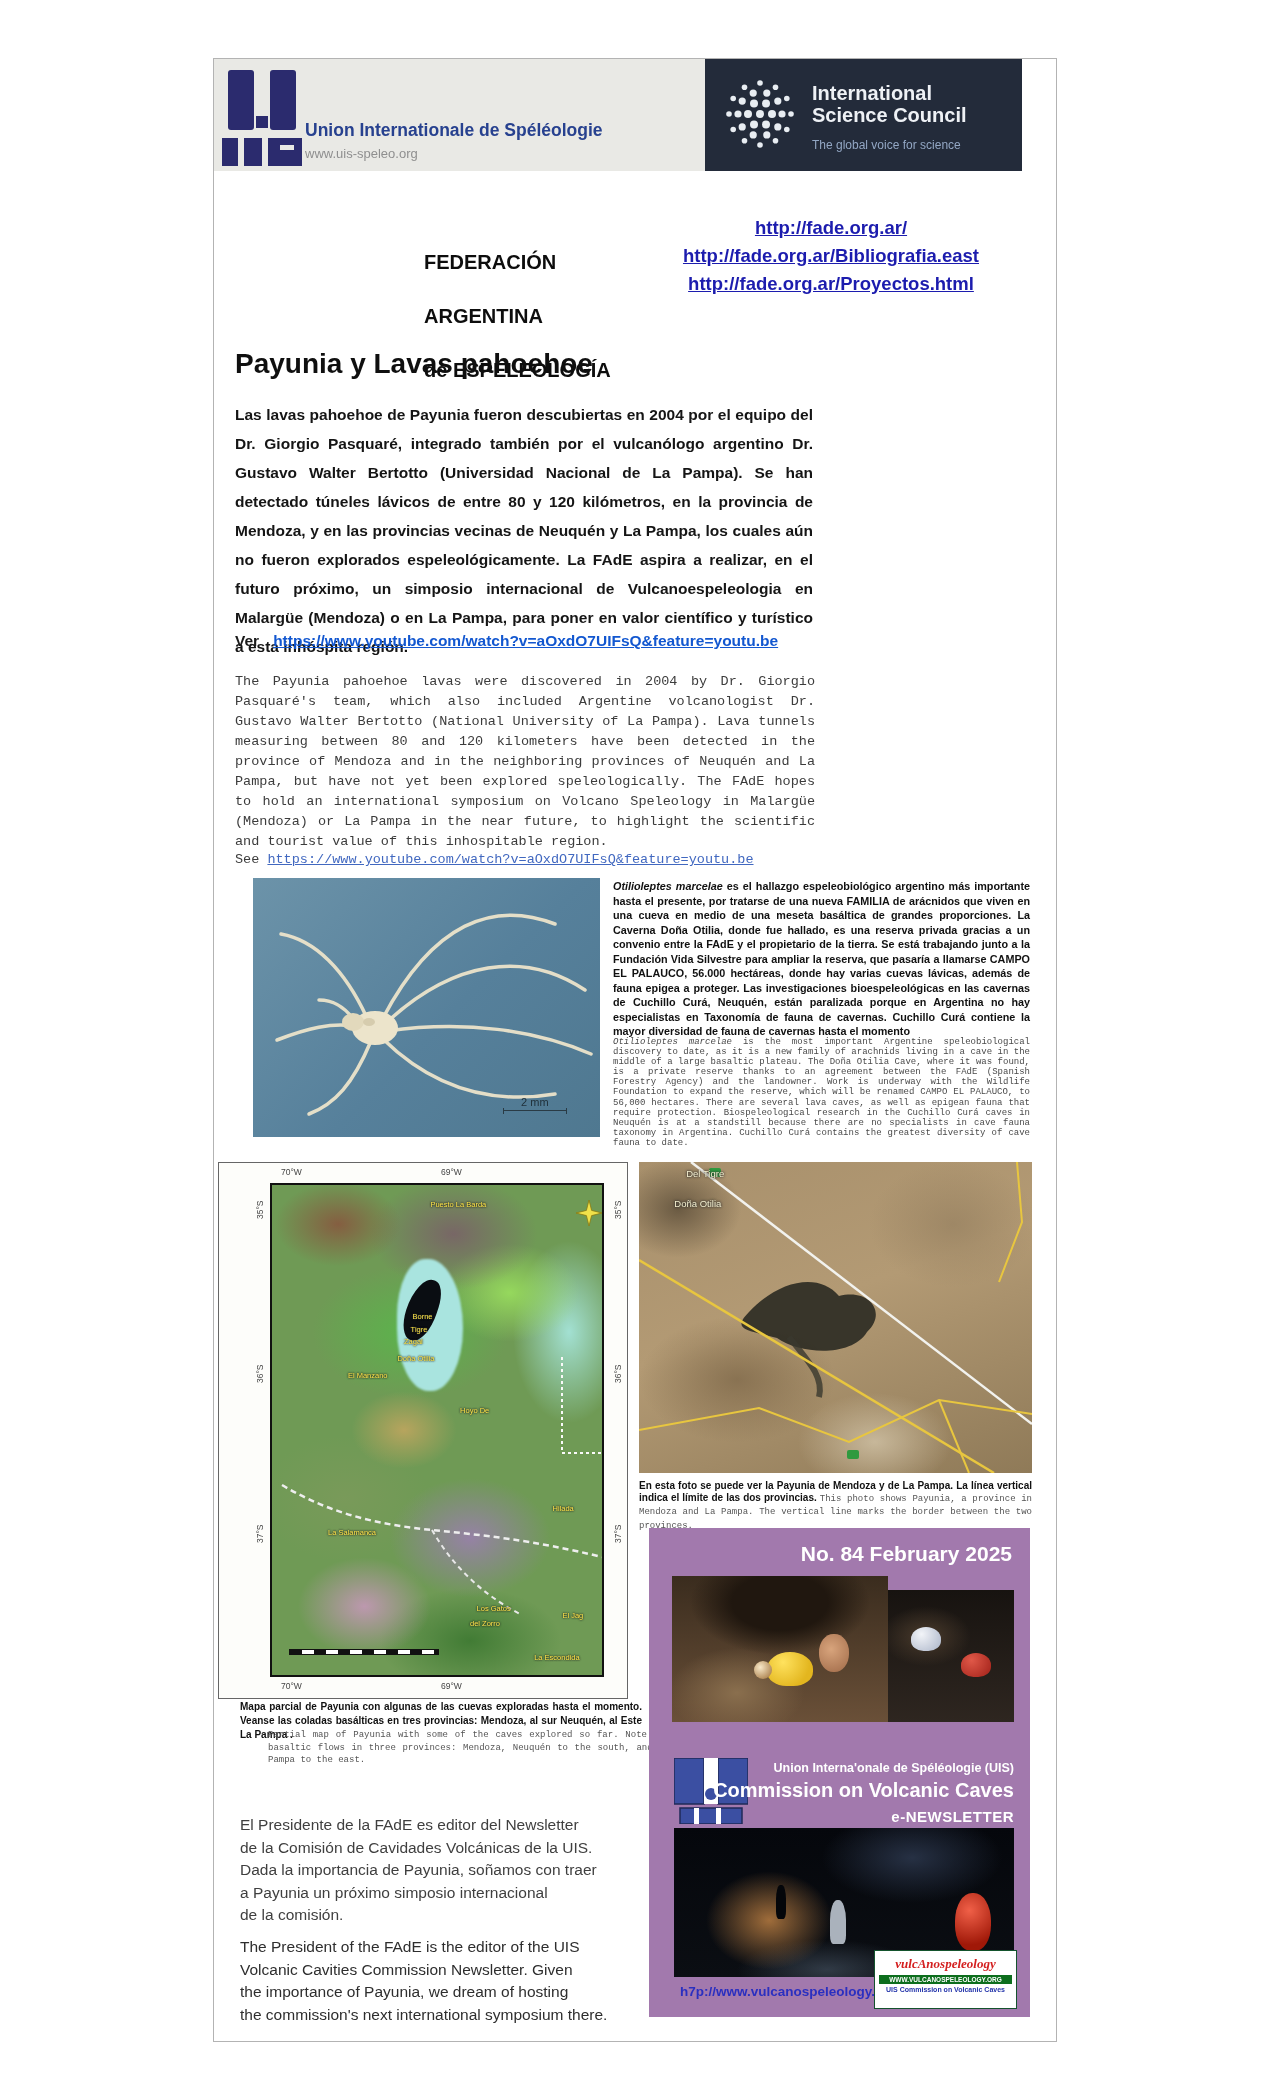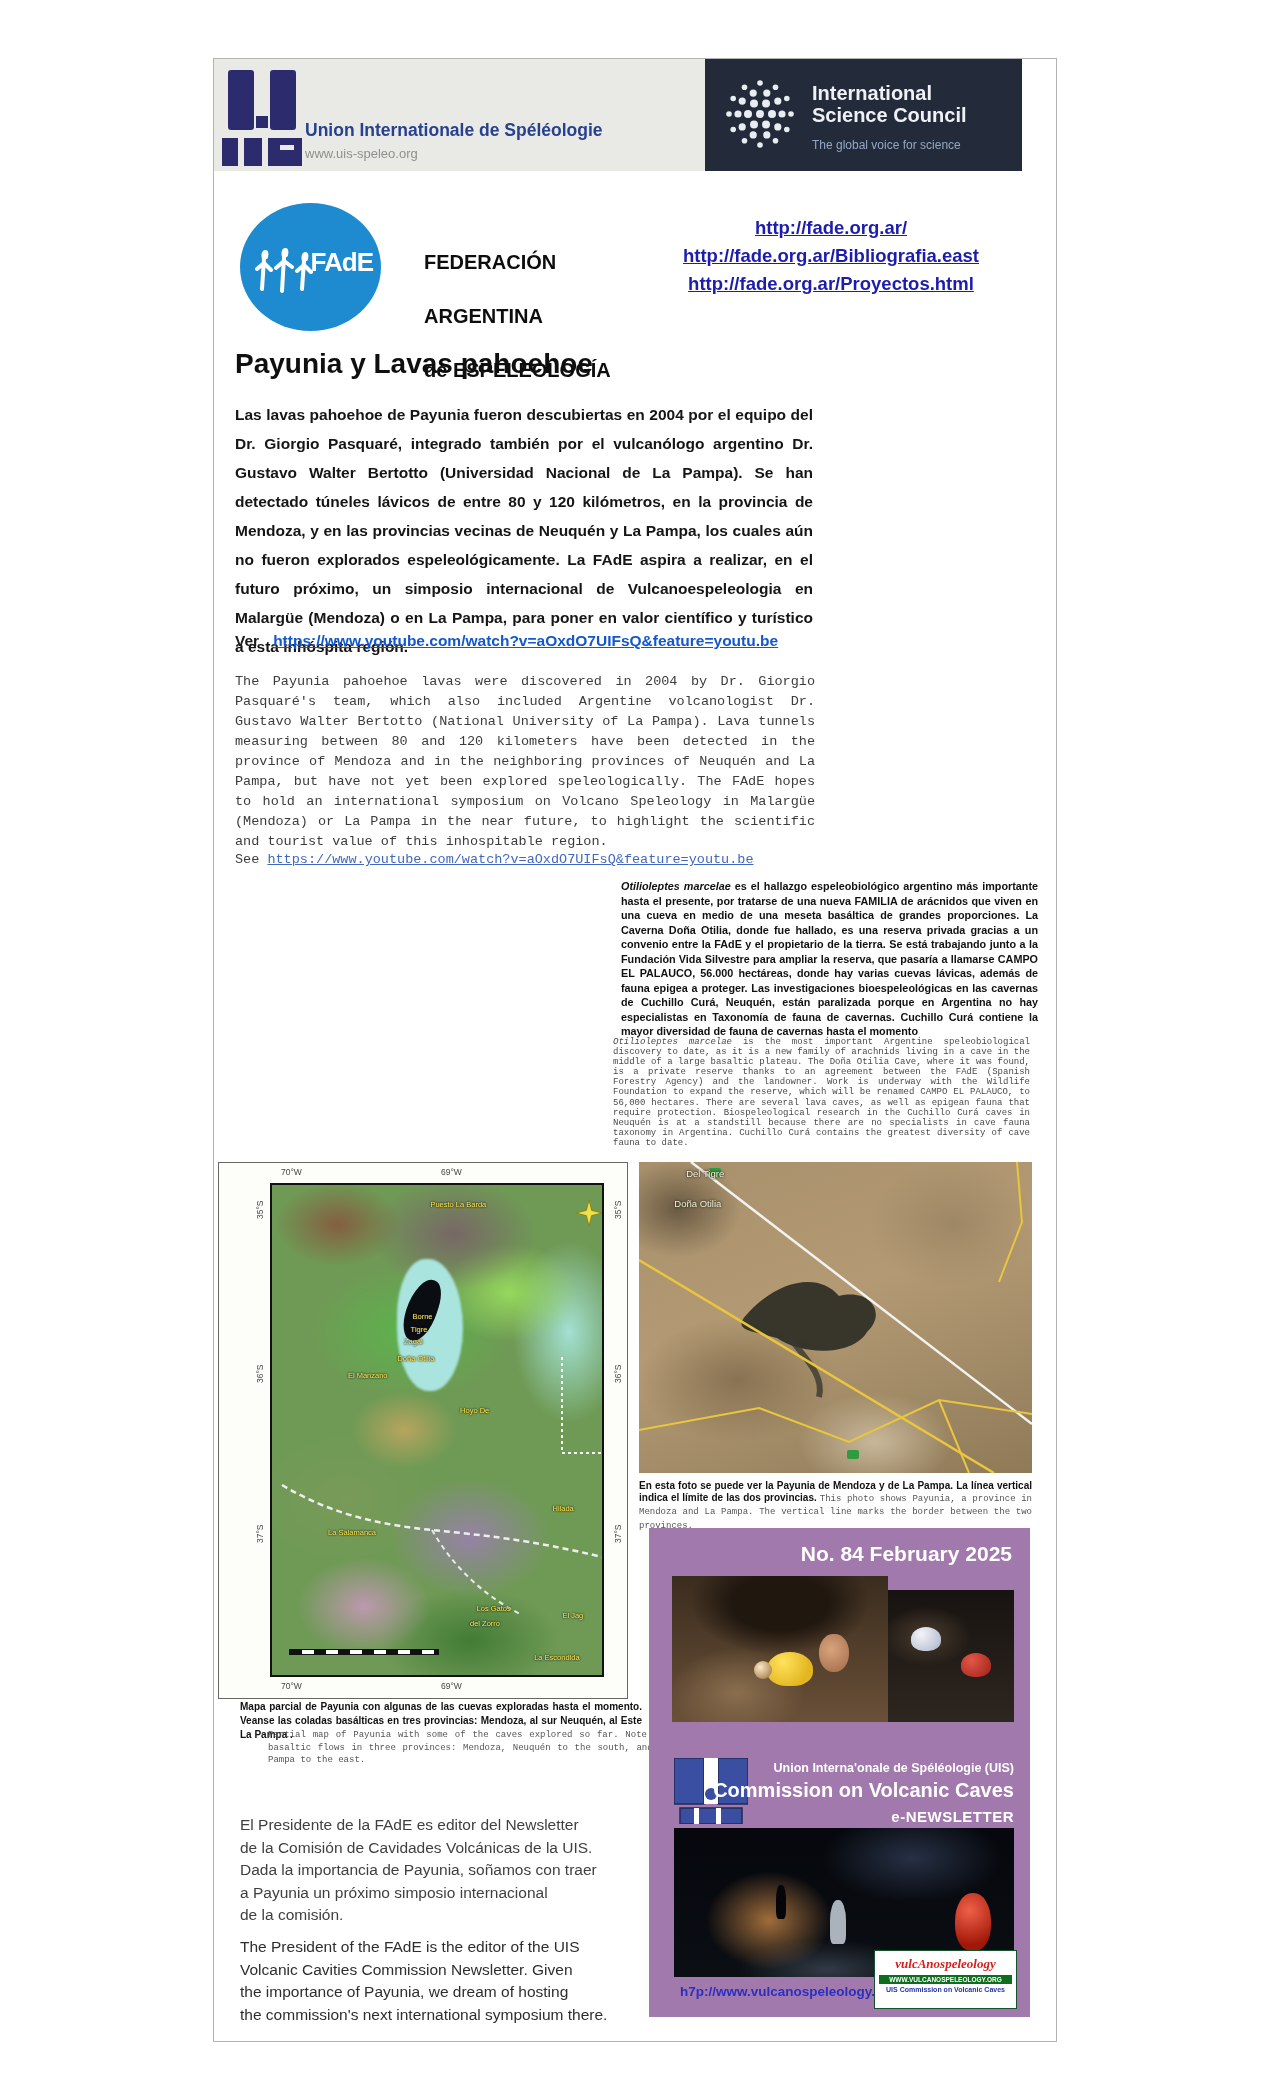--- a/index.html
+++ b/index.html
@@ -28,21 +28,21 @@
   .mono{font-family:"Liberation Mono","DejaVu Sans Mono",monospace;}
   .body-en{left:235px;top:672px;width:580px;font-size:13.5px;line-height:20px;text-align:justify;color:#3c3c3c;}
   .see-line{left:235px;top:852px;font-size:13.5px;color:#3c3c3c;}
   .see-line a{color:#4168c0;text-decoration:underline;}
   
   .spider{left:253px;top:878px;width:347px;height:259px;background:linear-gradient(135deg,#6c93a9,#56809b 55%,#4f7890);}
   .scale2mm{position:absolute;left:72%;top:84%;font-size:11px;color:#20313b;text-align:center;}
   .scale2mm .bar{margin-top:2px;height:1px;background:#2a3b45;width:64px;position:relative;}
   .scale2mm .bar:before,.scale2mm .bar:after{content:"";position:absolute;width:1px;height:6px;background:#2a3b45;top:-2px;}
   .scale2mm .bar:before{left:0;} .scale2mm .bar:after{right:0;}
-  .ar-es{left:613px;top:879px;width:417px;font-size:10.8px;font-weight:bold;line-height:14.5px;text-align:justify;color:#111;margin-left:8px;}
+  .ar-es{left:613px;top:879px;width:417px;font-size:10.8px;font-weight:bold;line-height:14.5px;text-align:justify;color:#111;}
   .ar-en{left:613px;top:1037px;width:417px;font-size:9px;line-height:10.1px;text-align:justify;color:#4a4a4a;}
   .ital{font-style:italic;}
   
   .mapbox{left:218px;top:1162px;width:408px;height:535px;background:#fdfdfa;border:1px solid #666;}
   .mapinner{position:absolute;left:51px;top:20px;width:330px;height:490px;border:2px solid #111;overflow:hidden;
     background:
       radial-gradient(90px 60px at 20% 8%,rgba(140,74,58,.75),rgba(140,74,58,0) 70%),
       radial-gradient(120px 80px at 55% 10%,rgba(122,90,106,.8),rgba(122,90,106,0) 70%),
       radial-gradient(100px 70px at 72% 22%,rgba(154,223,94,.9),rgba(154,223,94,0) 70%),
       radial-gradient(140px 95px at 42% 30%,rgba(88,184,74,.85),rgba(88,184,74,0) 70%),
@@ -168,30 +168,20 @@
           <circle cx="64.8" cy="53.5" r="2.8"></circle>
       </g>
     </svg>
   </div>
   <div class="isc-name abs">
     <div>International</div>
     <div>Science Council</div>
   </div>
   <div class="isc-tag abs">The global voice for science</div>
 
-  <div class="fade-ellipse abs">
-    <svg class="abs" style="left:14px;top:38px;" width="62" height="52" viewBox="0 0 62 52">
-      <g stroke="#fff" stroke-width="4" fill="none" stroke-linecap="round">
-        <path d="M8 48 L10 18 M3 28 L10 22 L17 29 M10 18 C8 10 14 8 12 16"></path>
-        <path d="M28 50 L30 16 M22 27 L30 20 L38 26 M30 16 C28 8 34 6 32 14"></path>
-        <path d="M48 48 L50 20 M43 30 L50 24 L57 31 M50 20 C48 12 54 10 52 18"></path>
-      </g>
-    </svg>
-    <span class="fade-acro">FAdE</span>
-  </div>
   <div class="fade-org abs">
     <div>FEDERACIÓN</div>
     <div>ARGENTINA</div>
     <div>de ESPELEOLOGÍA</div>
   </div>
   <div class="fade-links abs">
     <a>http://fade.org.ar/</a>
     <a>http://fade.org.ar/Bibliografia.east</a>
     <a>http://fade.org.ar/Proyectos.html</a>
   </div>
@@ -200,20 +190,41 @@
   <div class="body-es abs">Las lavas pahoehoe de Payunia fueron descubiertas en 2004 por el equipo del Dr. Giorgio Pasquaré, integrado también por el vulcanólogo argentino Dr. Gustavo Walter Bertotto (Universidad Nacional de La Pampa). Se han detectado túneles lávicos de entre 80 y 120 kilómetros, en la provincia de Mendoza, y en las provincias vecinas de Neuquén y La Pampa, los cuales aún no fueron explorados espeleológicamente. La FAdE aspira a realizar, en el futuro próximo, un simposio internacional de Vulcanoespeleologia en Malargüe (Mendoza) o en La Pampa, para poner en valor científico y turístico a esta inhóspita región.</div>
   <div class="ver abs">
     <span>Ver</span><a>https://www.youtube.com/watch?v=aOxdO7UIFsQ&amp;feature=youtu.be</a>
   </div>
   <div class="body-en abs mono">The Payunia pahoehoe lavas were discovered in 2004 by Dr. Giorgio Pasquaré's team, which also included Argentine volcanologist Dr. Gustavo Walter Bertotto (National University of La Pampa). Lava tunnels measuring between 80 and 120 kilometers have been detected in the province of Mendoza and in the neighboring provinces of Neuquén and La Pampa, but have not yet been explored speleologically. The FAdE hopes to hold an international symposium on Volcano Speleology in Malargüe (Mendoza) or La Pampa in the near future, to highlight the scientific and tourist value of this inhospitable region.</div>
   <div class="see-line abs mono">
     <span>See</span>
     <a>https://www.youtube.com/watch?v=aOxdO7UIFsQ&amp;feature=youtu.be</a>
   </div>
 
+  <div class="spider abs">
+    <svg width="347" height="259" viewBox="0 0 347 259">
+      <g stroke="#ece4cb" stroke-width="3.5" fill="none" stroke-linecap="round" opacity="0.95">
+        <path d="M130 140 C180 45 240 22 302 46"></path>
+        <path d="M132 146 C200 82 272 72 332 112"></path>
+        <path d="M134 153 C212 142 282 152 338 176"></path>
+        <path d="M130 161 C182 212 242 226 302 216"></path>
+        <path d="M114 140 C92 92 62 62 28 56"></path>
+        <path d="M112 150 C80 142 50 152 24 162"></path>
+        <path d="M118 163 C100 206 82 226 56 236"></path>
+        <path d="M104 146 C92 128 80 122 66 122"></path>
+      </g>
+      <ellipse cx="122" cy="150" rx="23" ry="17" fill="#ece4cb"></ellipse>
+      <ellipse cx="100" cy="144" rx="11" ry="9" fill="#e2d9bc"></ellipse>
+      <ellipse cx="116" cy="144" rx="6" ry="4" fill="#d6ccae"></ellipse>
+    </svg>
+    <div class="scale2mm">
+      <span>2 mm</span>
+      <div class="bar"></div>
+    </div>
+  </div>
   <div class="ar-es abs">
     <span class="ital">Otilioleptes marcelae</span><span> es el hallazgo espeleobiológico argentino más importante hasta el presente, por tratarse de una nueva FAMILIA de arácnidos que viven en una cueva en medio de una meseta basáltica de grandes proporciones. La Caverna Doña Otilia, donde fue hallado, es una reserva privada gracias a un convenio entre la FAdE y el propietario de la tierra. Se está trabajando junto a la Fundación Vida Silvestre para ampliar la reserva, que pasaría a llamarse CAMPO EL PALAUCO, 56.000 hectáreas, donde hay varias cuevas lávicas, además de fauna epigea a proteger. Las investigaciones bioespeleológicas en las cavernas de Cuchillo Curá, Neuquén, están paralizada porque en Argentina no hay especialistas en Taxonomía de fauna de cavernas. Cuchillo Curá contiene la mayor diversidad de fauna de cavernas hasta el momento</span>
   </div>
   <div class="ar-en abs mono">
     <span class="ital">Otilioleptes marcelae</span><span> is the most important Argentine speleobiological discovery to date, as it is a new family of arachnids living in a cave in the middle of a large basaltic plateau. The Doña Otilia Cave, where it was found, is a private reserve thanks to an agreement between the FAdE (Spanish Forestry Agency) and the landowner. Work is underway with the Wildlife Foundation to expand the reserve, which will be renamed CAMPO EL PALAUCO, to 56,000 hectares. There are several lava caves, as well as epigean fauna that require protection. Biospeleological research in the Cuchillo Curá caves in Neuquén is at a standstill because there are no specialists in cave fauna taxonomy in Argentina. Cuchillo Curá contains the greatest diversity of cave fauna to date.</span>
   </div>
 
   <div class="mapbox abs">
     <span class="coord" style="left:62px;top:4px;">70°W</span>
     <span class="coord" style="left:222px;top:4px;">69°W</span>

